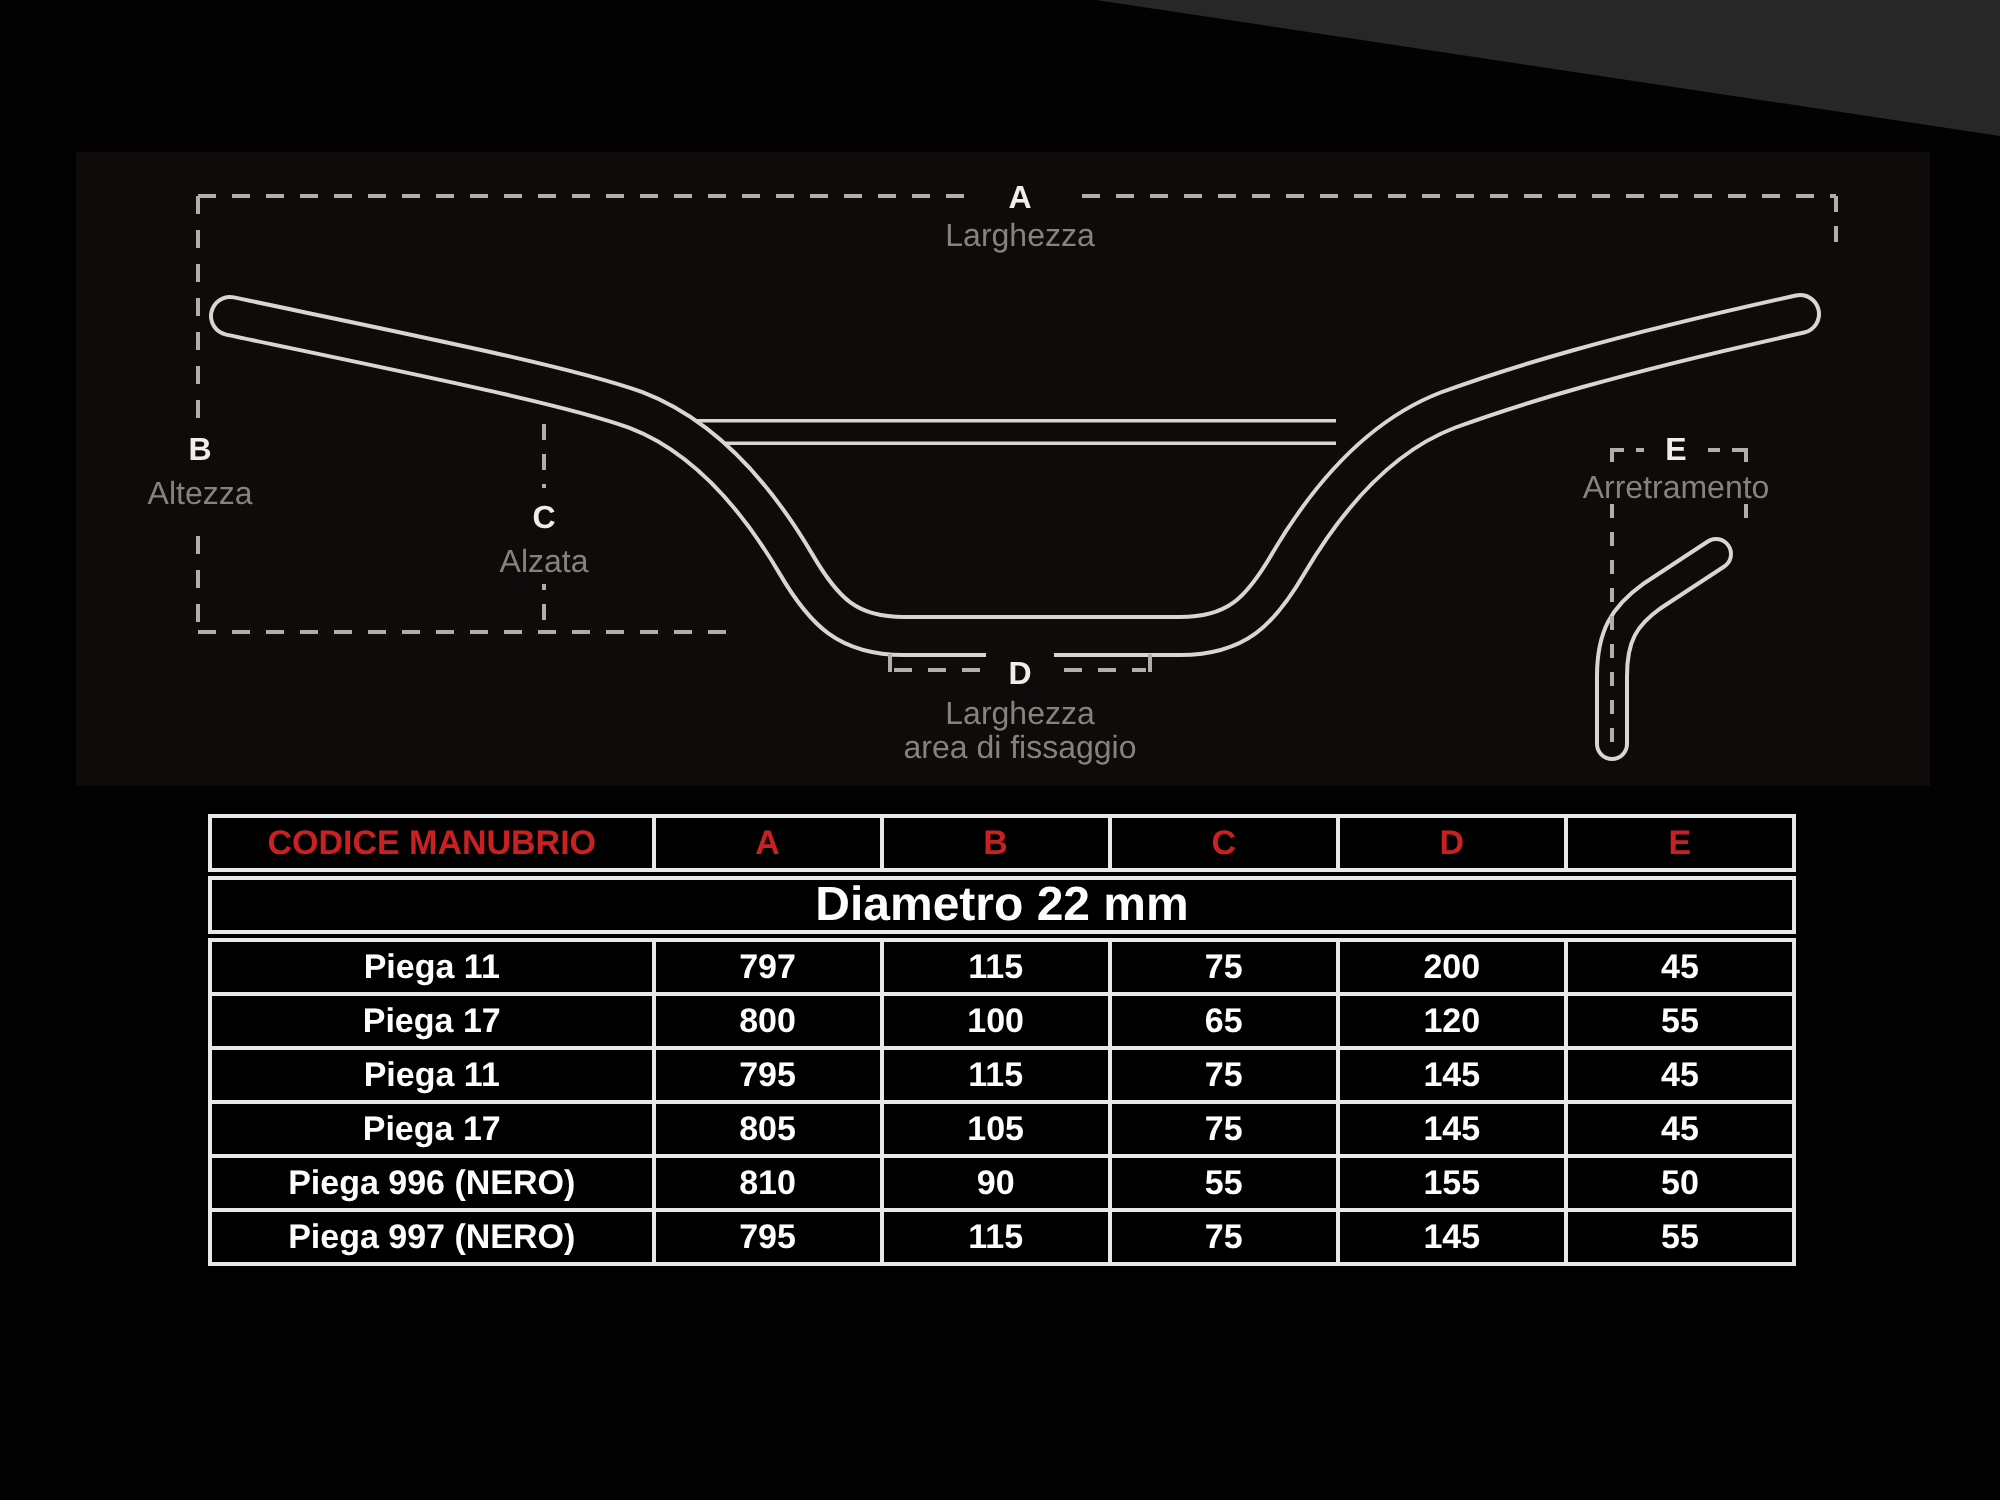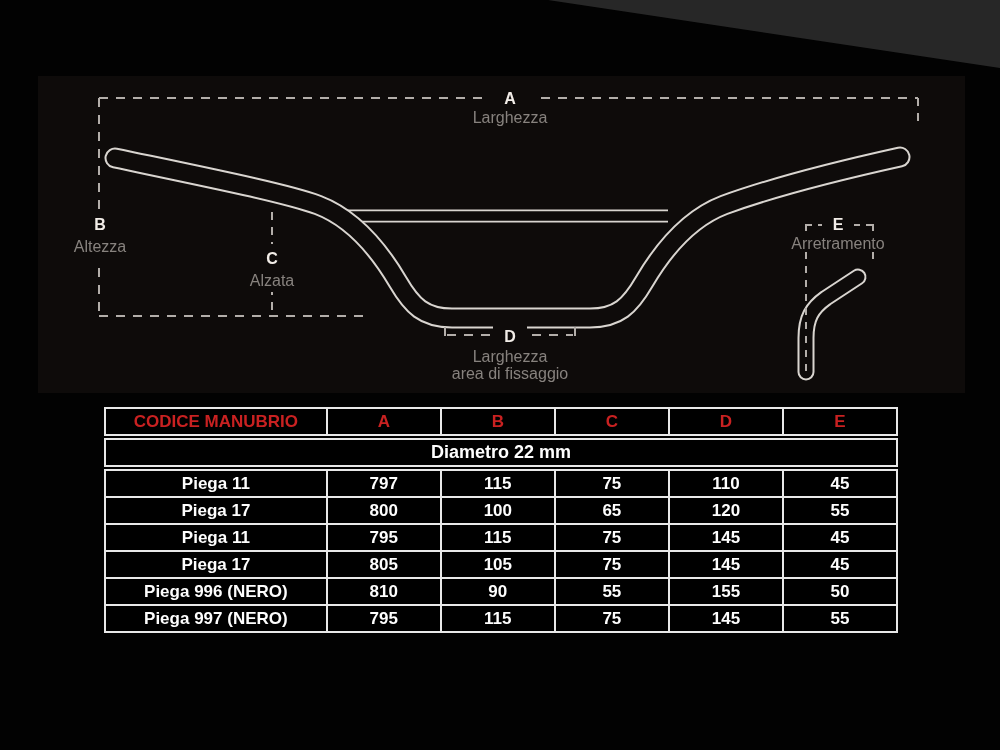--- a/index.html
+++ b/index.html
@@ -17,21 +17,21 @@
     background:#000;color:#fdfdfd;
     font-size:17px;font-weight:bold;text-align:center;
   }
   table.spec th,table.spec td{
     border:2px solid #e8e8e8;height:25px;line-height:25px;padding:0;
     overflow:hidden;white-space:nowrap;
   }
   table.spec th{color:#c92121;}
   table.spec tr.section td{
     border-top:6px double #e8e8e8;border-bottom:6px double #e8e8e8;
-    font-size:18px;
+    font-size:24px;
   }
 </style>
 </head>
 <body>
 
 <div id="stage">
 
   <svg class="diagram" width="1000" height="750" viewBox="0 0 1000 750">
 
     <polygon points="548,0 1000,0 1000,68" fill="#272727"></polygon>
@@ -117,21 +117,21 @@
     </thead>
     <tbody>
         <tr class="section">
           <td colspan="6">Diametro 22 mm</td>
         </tr>
         <tr>
           <td>Piega 11</td>
           <td>797</td>
           <td>115</td>
           <td>75</td>
-          <td>110</td>
+          <td>200</td>
           <td>45</td>
         </tr>
         <tr>
           <td>Piega 17</td>
           <td>800</td>
           <td>100</td>
           <td>65</td>
           <td>120</td>
           <td>55</td>
         </tr>

